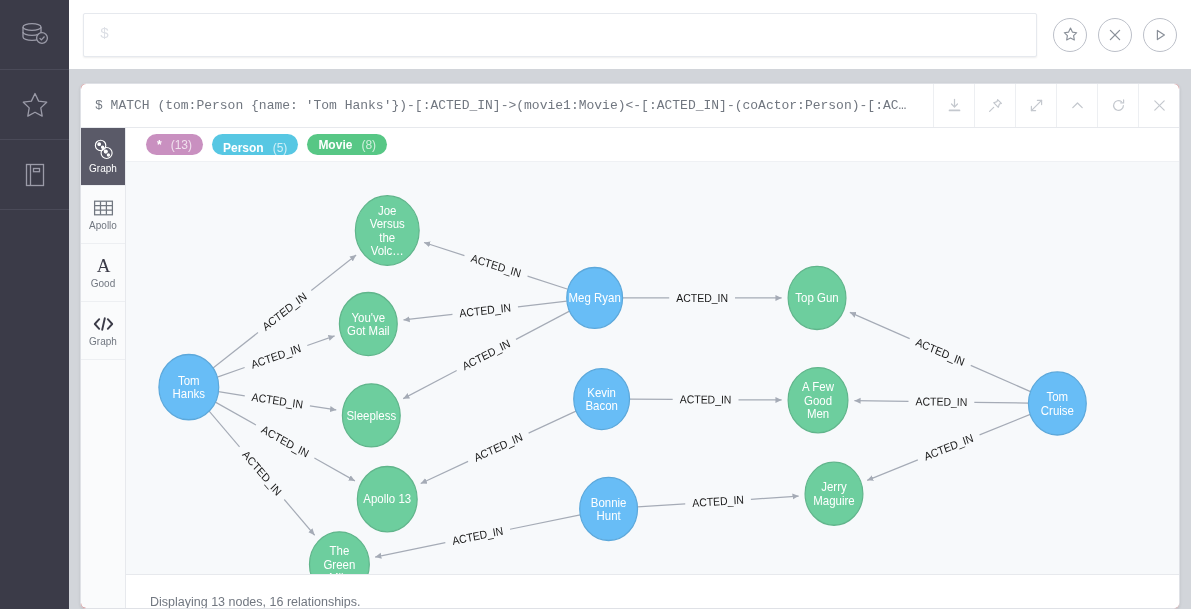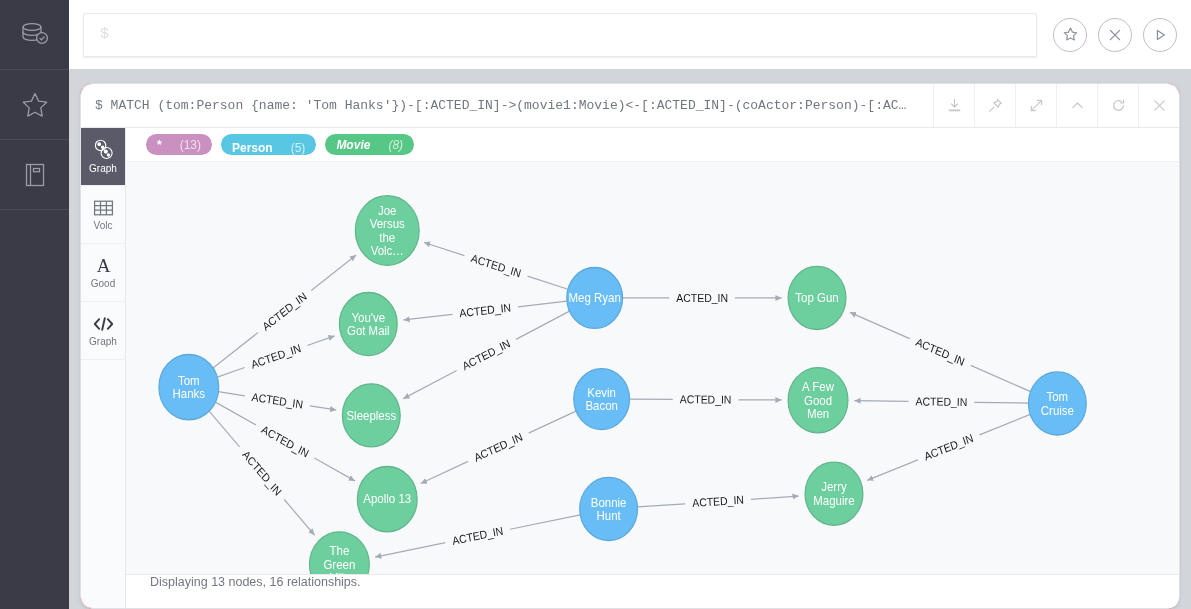--- a/index.html
+++ b/index.html
@@ -66,21 +66,21 @@
     cursor: pointer;
   }
   .circ-btn svg { display: block; }
 
   
   .frame {
     position: absolute; left: 11px; top: 83px;
     width: 1100px; height: 526px;
     background: #b91c1c;
     border: 1px solid #DFE1E6;
-    border-radius: 12px;
+    border-radius: 6px;
     box-shadow: 0 1px 3px rgba(0,0,0,.10);
     overflow: hidden;
   }
   .frame-head {
     height: 44px; display: flex; align-items: stretch;
     border-bottom: 1px solid #E7E9ED;
     background: #fff;
   }
   .frame-query {
     flex: 1 1 auto; display: flex; align-items: center;
@@ -133,21 +133,21 @@
     padding: 0 20px; gap: 9px;
     border-bottom: 1px solid #EFF1F4;
   }
   .pill {
     border-radius: 11px; height: 21px;
     display: inline-flex; align-items: center;
     padding: 0 11px;
     font-size: 12px; color: #fff;
     cursor: pointer; white-space: nowrap;
   }
-  .pill .cnt { opacity: .72; margin-left: 18px; }
+  .pill .cnt { opacity: .72; margin-left: 9px; }
   .pill .nm { font-weight: bold; }
 
   .canvas-wrap { flex: 1 1 auto; position: relative; overflow: hidden; background: #F7F9FB; }
   .canvas-wrap svg { display: block; width: 100%; height: 100%; }
 
   .nlabel {
     fill: #fff; font-family: "Liberation Sans", sans-serif;
     font-size: 11.5px; text-anchor: middle;
     pointer-events: none;
   }
@@ -155,21 +155,21 @@
     fill: #1A1A1A; font-family: "Liberation Sans", sans-serif;
     font-size: 10.5px; text-anchor: middle;
     pointer-events: none;
   }
 
   .frame-foot {
     position: absolute; left: 0; bottom: 0;
     width: 100%; height: 35px;
     background: #fff;
     border-top: 1px solid #E7E9ED;
-    display: flex; align-items: flex-start;
+    display: flex; align-items: flex-end;
     padding-left: 24px;
     font-size: 12.5px; color: #717780;
   }
 
   
   .right-gutter {
     position: absolute; right: 0; top: 0;
     width: 11px; height: 69px; background: #fff;
   }
 </style>
@@ -317,21 +317,21 @@
           <div class="vtab">
             <span>
               <svg width="21" height="18" viewBox="0 0 21 18" fill="none" stroke="#717780" stroke-width="1.25">
                 <rect x="1.6" y="2.2" width="17.8" height="13.6"></rect>
                 <line x1="1.6" y1="6.6" x2="19.4" y2="6.6"></line>
                 <line x1="1.6" y1="11.2" x2="19.4" y2="11.2"></line>
                 <line x1="7.5" y1="2.2" x2="7.5" y2="15.8"></line>
                 <line x1="13.4" y1="2.2" x2="13.4" y2="15.8"></line>
               </svg>
             </span>
-            <span>Volc</span>
+            <span>Apollo</span>
           </div>
           <div class="vtab">
             <span>
               <svg width="21" height="19" viewBox="0 0 21 19">
                 <text x="10.5" y="16" text-anchor="middle" font-family="'Liberation Serif', serif" font-size="19" fill="#3B3B48">A</text>
               </svg>
             </span>
             <span>Good</span>
           </div>
           <div class="vtab">
@@ -350,21 +350,21 @@
 
           <div class="legend">
             <span class="pill" id="pill0" style="background: rgb(201, 144, 192);">
               <span class="nm">*</span>
                 <span class="cnt">(13)</span>
             </span>
             <span class="pill" id="pill1" style="background: rgb(87, 199, 227); align-items: flex-end;">
               <span class="nm">Person</span>
                 <span class="cnt">(5)</span>
             </span>
-            <span class="pill" id="pill2" style="background: rgb(87, 199, 133); font-style: italic;">
+            <span class="pill" id="pill2" style="background: rgb(87, 199, 133);">
               <span class="nm">Movie</span>
                 <span class="cnt">(8)</span>
             </span>
           </div>
 
           <div class="canvas-wrap">
             <svg id="graph-svg" viewBox="0 0 1056 411" preserveAspectRatio="none">
                 <defs>
                   <marker id="arw" viewBox="0 0 10 10" refX="9" refY="5" markerWidth="6" markerHeight="6" orient="auto">
                     <path d="M0 1L9 5L0 9z" fill="#A5ABB6"></path>

